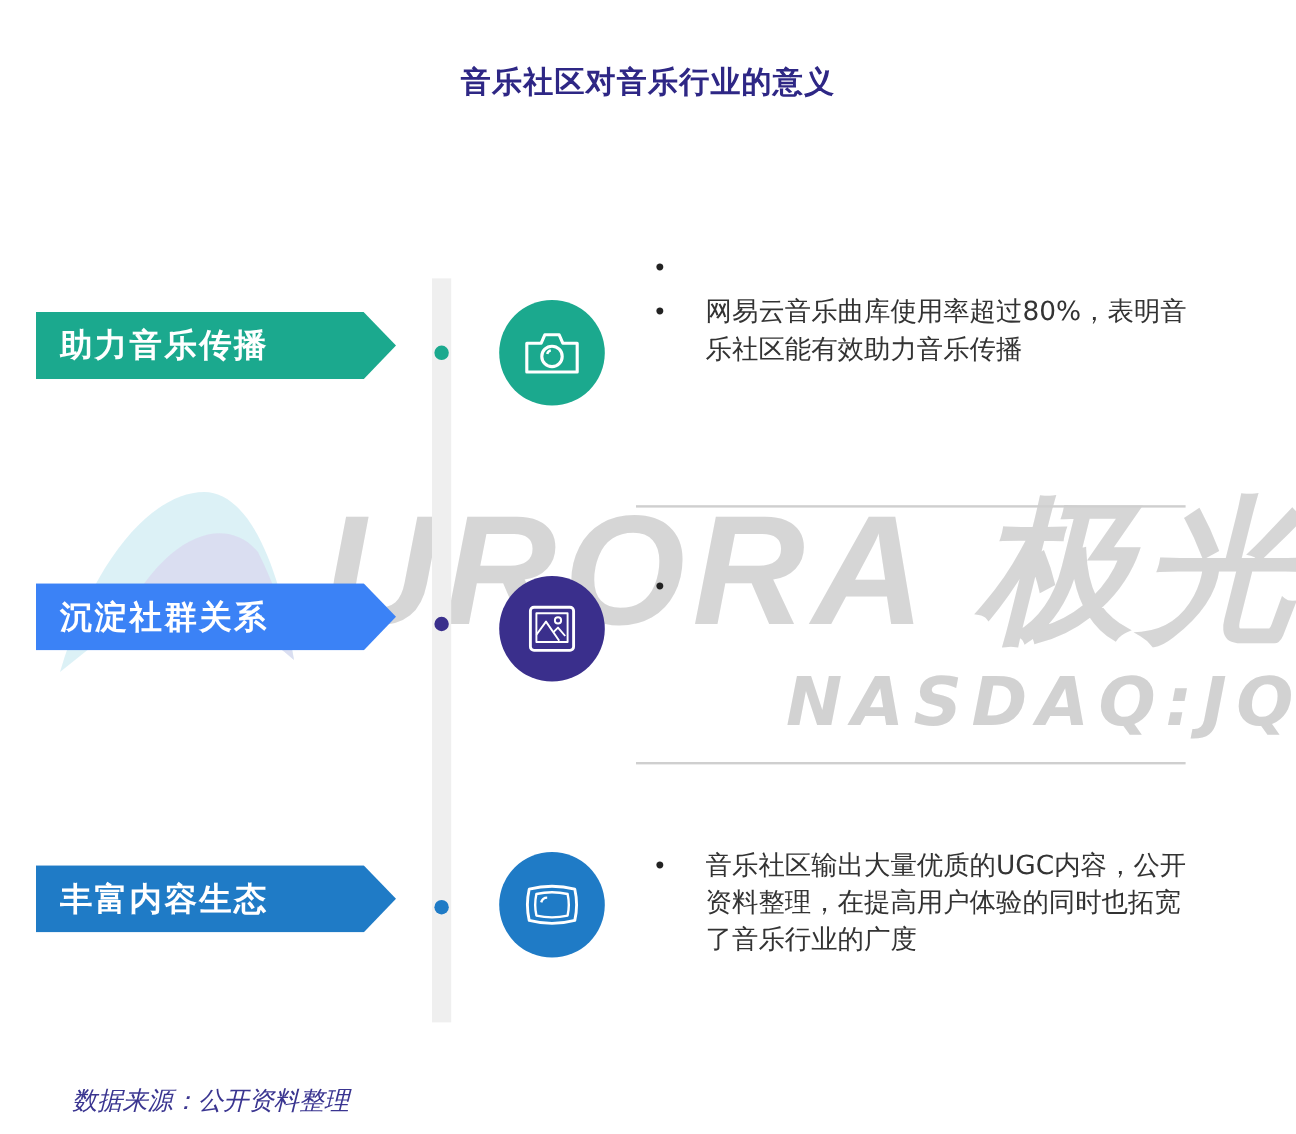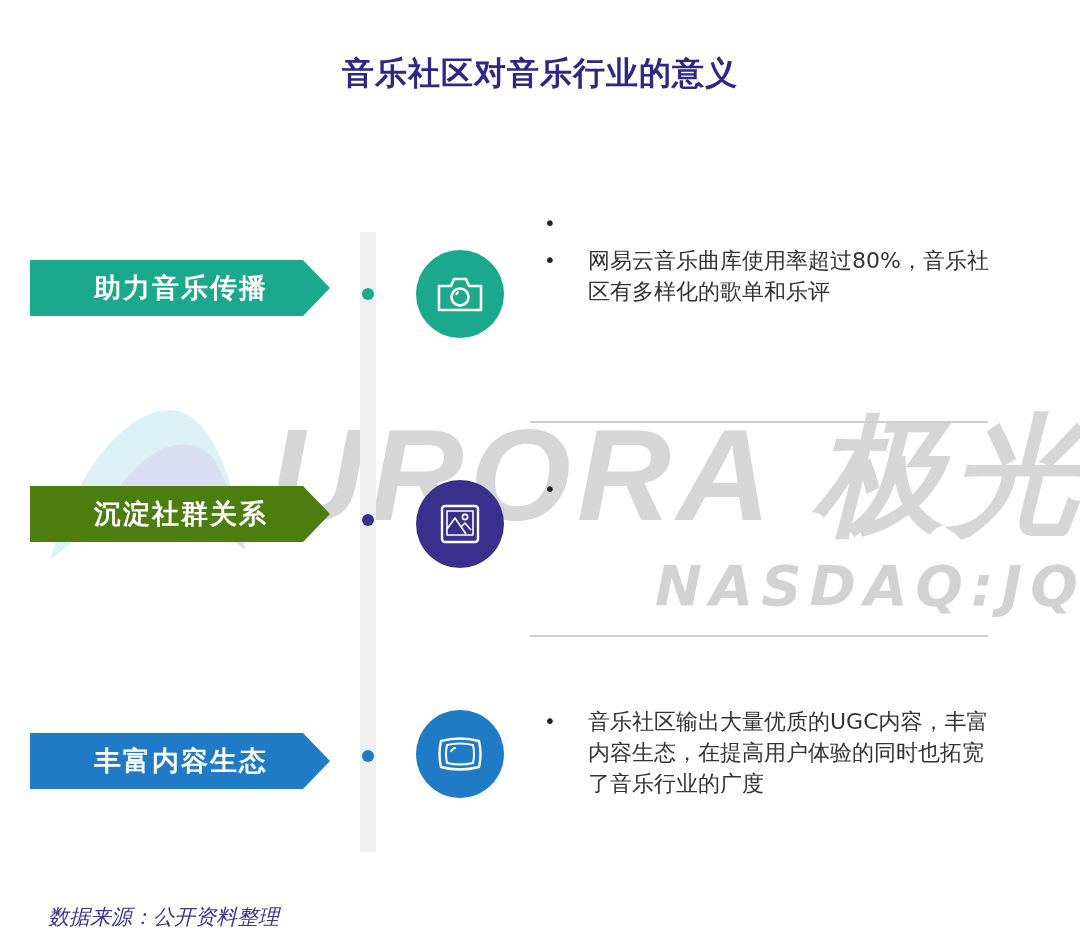--- a/index.html
+++ b/index.html
@@ -3,21 +3,21 @@
   <meta charset="utf-8">
   <style>
     html, body { margin: 0; padding: 0; }
     body {
       width: 1080px; height: 945px; position: relative; overflow: hidden;
       background: #ffffff;
       font-family: "DejaVu Sans", "Liberation Sans", sans-serif;
     }
     .title {
       position: absolute; left: 0; top: 52px; width: 1080px; text-align: center;
-      font-size: 32px; font-weight: bold; color: #2e2785; letter-spacing: 1px;
+      font-size: 25px; font-weight: bold; color: #2e2785; letter-spacing: 1px;
     }
     
     .wm-shape {
       position: absolute; left: 40px; top: 400px; width: 220px; height: 170px;
       pointer-events: none;
     }
     .wm-text {
       position: absolute; left: 270px; top: 410px;
       font-family: "Liberation Sans", sans-serif; font-style: italic; font-weight: bold;
       font-size: 130px; color: rgba(180,180,180,0.55); letter-spacing: 6px;
@@ -33,21 +33,21 @@
     .timeline-line {
       position: absolute; left: 360px; top: 232px; width: 16px; height: 620px;
       background: #efefef;
     }
     .tl-dot {
       position: absolute; width: 12px; height: 12px; border-radius: 50%; left: 362px;
     }
     .tag {
       position: absolute; left: 30px; height: 56px; width: 300px;
       clip-path: polygon(0 0, 273px 0, 300px 50%, 273px 100%, 0 100%);
-      display: flex; align-items: center; padding-left: 64px; box-sizing: border-box;
+      display: flex; align-items: center; padding-left: 20px; box-sizing: border-box;
       color: #ffffff; font-size: 27px; font-weight: bold; letter-spacing: 2px;
     }
     .icon-circle {
       position: absolute; left: 416px; width: 88px; height: 88px; border-radius: 50%;
       display: flex; align-items: center; justify-content: center;
     }
     .desc {
       position: absolute; left: 540px; width: 460px;
       font-size: 22px; line-height: 31px; color: #333333;
     }
@@ -56,21 +56,21 @@
     }
     .bullet-dot {
       width: 48px; flex: 0 0 48px; padding-left: 4px; box-sizing: border-box;
       font-size: 20px; color: #222;
     }
     .bullet-text { flex: 1; }
     .divider {
       position: absolute; left: 530px; width: 458px; height: 2px; background: #cfcfcf;
     }
     .source {
-      position: absolute; left: 48px; top: 903px;
+      position: absolute; left: 60px; top: 903px;
       font-size: 21px; font-style: italic; color: #3a3590;
     }
   </style>
 </head>
 <body>
 
 <div class="title">音乐社区对音乐行业的意义</div>
 
 <svg class="wm-shape" viewBox="0 0 220 170">
   <path d="M10 160 C 40 60, 90 10, 130 10 C 170 10, 195 80, 205 150 C 160 110, 110 90, 60 120 Z" fill="#bfe6ee" opacity="0.55"></path>
@@ -93,54 +93,54 @@
     <circle cx="25" cy="23" r="8.5"></circle>
     <path d="M21 21 A4 4 0 0 1 24 18" stroke-width="2"></path>
   </svg>
 </div>
 <div class="desc" style="top:208px;">
   <div class="bullet">
     <span class="bullet-dot">•</span>
   </div>
   <div class="bullet">
     <span class="bullet-dot">•</span>
-    <span class="bullet-text">网易云音乐曲库使用率超过80%，音乐社区有多样化的歌单和乐评</span>
+    <span class="bullet-text">网易云音乐曲库使用率超过80%，表明音乐社区能有效助力音乐传播</span>
   </div>
 </div>
 <div class="divider" style="top:421px;"></div>
 
-<div class="tag" style="top:486px;background:#4d7c0f;">
+<div class="tag" style="top:486px;background:#3b82f6;">
   <span>沉淀社群关系</span>
 </div>
 <div class="icon-circle" style="top:480px;background:#3a2f8c;">
   <svg width="42" height="42" viewBox="0 0 42 42" fill="none" stroke="#ffffff" stroke-width="2.4" stroke-linejoin="round">
     <rect x="3" y="3" width="36" height="36" rx="3"></rect>
     <rect x="8" y="8" width="26" height="24" stroke-width="1.6"></rect>
     <path d="M8 26 L16 15 L27 31" stroke-width="1.6"></path>
     <path d="M22 24 L26 20 L32 27" stroke-width="1.6"></path>
     <circle cx="26" cy="14" r="2.6" stroke-width="1.6"></circle>
   </svg>
 </div>
 <div class="desc" style="top:474px;">
   <div class="bullet">
     <span class="bullet-dot">•</span>
   </div>
 </div>
 <div class="divider" style="top:635px;"></div>
 
-<div class="tag" style="top:721px;background:#1f7bc6;margin-top:12px;">
+<div class="tag" style="top:721px;background:#1f7bc6;">
   <span>丰富内容生态</span>
 </div>
 <div class="icon-circle" style="top:710px;background:#1f7bc6;">
   <svg width="46" height="38" viewBox="0 0 46 38" fill="none" stroke="#ffffff" stroke-width="2.4" stroke-linejoin="round">
     <path d="M4 6 Q23 1 42 6 Q45 19 42 32 Q23 37 4 32 Q1 19 4 6 Z"></path>
     <path d="M10 10 Q23 7 36 10 Q38 19 36 28 Q23 31 10 28 Q8 19 10 10 Z" stroke-width="2"></path>
     <path d="M14 17 Q15 13 19 13" stroke-width="2"></path>
   </svg>
 </div>
 <div class="desc" style="top:706px;">
   <div class="bullet">
     <span class="bullet-dot">•</span>
-    <span class="bullet-text">音乐社区输出大量优质的UGC内容，丰富内容生态，在提高用户体验的同时也拓宽了音乐行业的广度</span>
+    <span class="bullet-text">音乐社区输出大量优质的UGC内容，公开资料整理，在提高用户体验的同时也拓宽了音乐行业的广度</span>
   </div>
 </div>
 
 <div class="source">数据来源：公开资料整理</div>
 
 </body></html>

